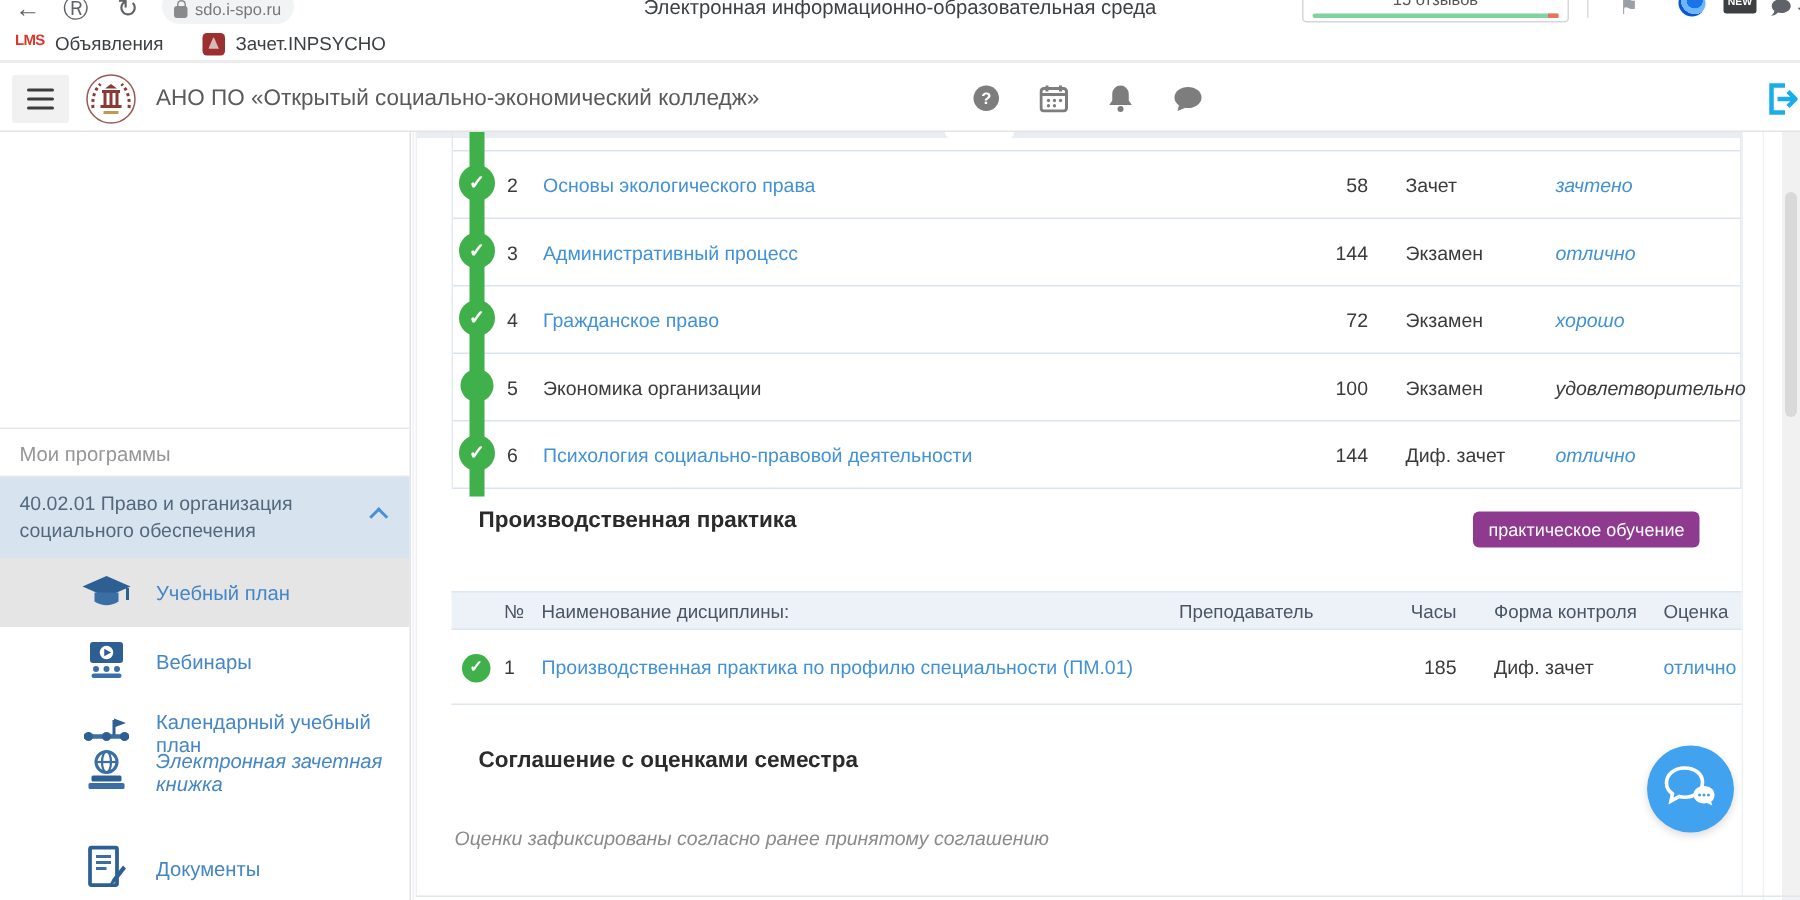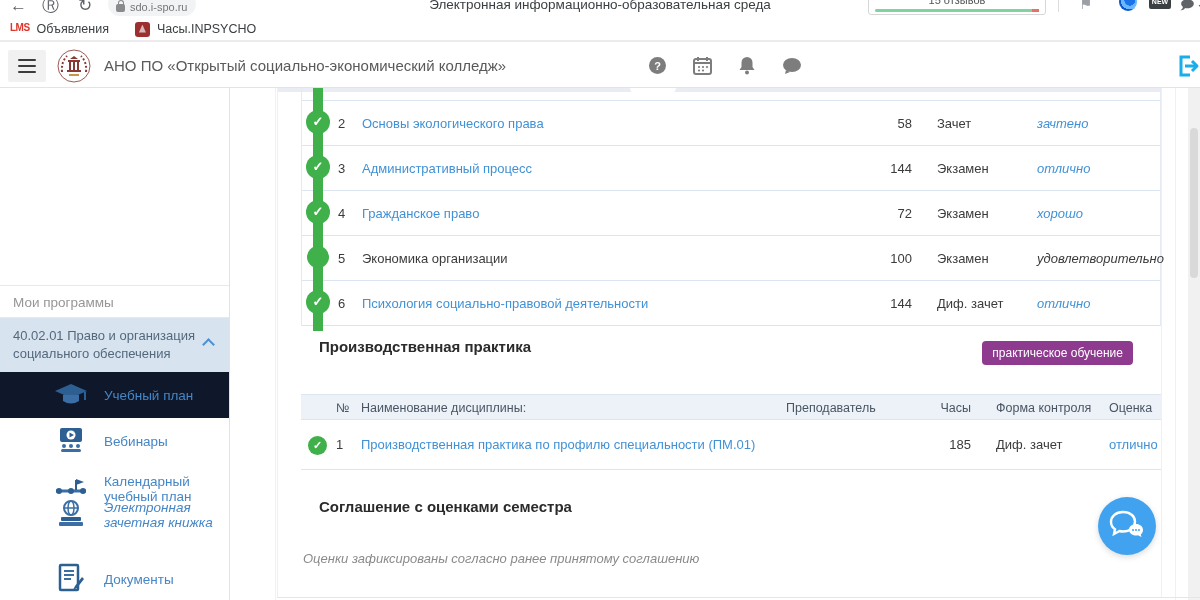--- a/index.html
+++ b/index.html
@@ -38,26 +38,26 @@
   .appbar { position:absolute; left:0; top:44px; width:1200px; height:44px; background:#fff; border-bottom:1px solid #e4e4e4; }
   .hamburger { position:absolute; left:8px; top:6px; width:38px; height:32px; background:#f1f1f1; border-radius:2px; border:none; cursor:pointer; }
   .hamburger span { display:block; width:18px; height:2.5px; background:#3c3c3c; margin:3.5px auto; border-radius:1px; }
   .logo { position:absolute; left:56px; top:4px; }
   .org-name { position:absolute; left:104px; top:13px; font-size:15px; color:#5a5a5a; }
   .hdr-icons { position:absolute; left:648px; top:12px; display:flex; gap:26px; }
   .hdr-icons .hi { background:none; border:none; cursor:pointer; padding:0; color:#7d7d7d; }
   .logout-btn { position:absolute; left:1176px; top:10px; background:none; border:none; cursor:pointer; padding:0; }
 
   
-  .sidebar { position:absolute; left:0; top:88px; width:230px; height:512px; background:#fff; border-right:1px solid #e2e2e2; }
+  .sidebar { position:absolute; left:0; top:88px; width:274px; height:512px; background:#fff; border-right:1px solid #e2e2e2; }
   .sb-sect { position:absolute; left:0; top:197px; width:100%; height:33px; border-top:1px solid #e9e9e9; border-bottom:1px solid #e9e9e9; font-size:13.5px; color:#969696; line-height:33px; padding-left:13px; }
   .sb-prog { position:absolute; left:0; top:230px; width:100%; height:54px; background:#d8e3f0; color:#54687c; font-size:13px; line-height:18px; padding:9px 32px 0 13px; cursor:pointer; }
   .sb-chev { position:absolute; right:16px; top:22px; width:9px; height:9px; border-left:2px solid #4a90d2; border-top:2px solid #4a90d2; transform:rotate(45deg); }
   .sb-item { position:absolute; left:0; width:100%; height:46px; display:flex; align-items:center; cursor:pointer; background:transparent; border:none; }
-  .sb-item.active { background:#0f172a; }
+  .sb-item.active { background:#e5e5e5; }
   .sb-item .ico { position:absolute; left:52px; width:38px; text-align:center; }
   .sb-item .lbl { position:absolute; left:104px; font-size:13.5px; color:#4586c6; text-align:left; }
   .i1 { top:284px; } .i2 { top:330px; } .i3 { top:378px; } .i4 { top:404px;font-style:italic; } .i5 { top:468px; }
 
   .gutter-line { position:absolute; left:275px; top:88px; width:1px; height:512px; background:#eef1f6; }
   .right-line  { position:absolute; left:1175px; top:88px; width:1px; height:512px; background:#eef1f6; }
   .browser-scrollbar { position:absolute; left:1188px; top:88px; width:12px; height:512px; background:#f1f1f1; }
   .browser-scrollbar .thumb { position:absolute; left:2px; top:40px; width:8px; height:150px; background:#d9d9d9; border-radius:4px; }
 
   
@@ -132,21 +132,21 @@
     <span class="dl-i">⇣</span>
   </div>
 
   <div class="bookmarks">
     <div class="bm">
       <span class="lms-badge">LMS</span>
       <span>Объявления</span>
     </div>
     <div class="bm">
       <span class="emb-badge"></span>
-      <span>Часы.INPSYCHO</span>
+      <span>Зачет.INPSYCHO</span>
     </div>
   </div>
 
   <div class="appbar">
     <button class="hamburger">
         <span></span>
         <span></span>
         <span></span>
       </button>
     <span class="logo">

